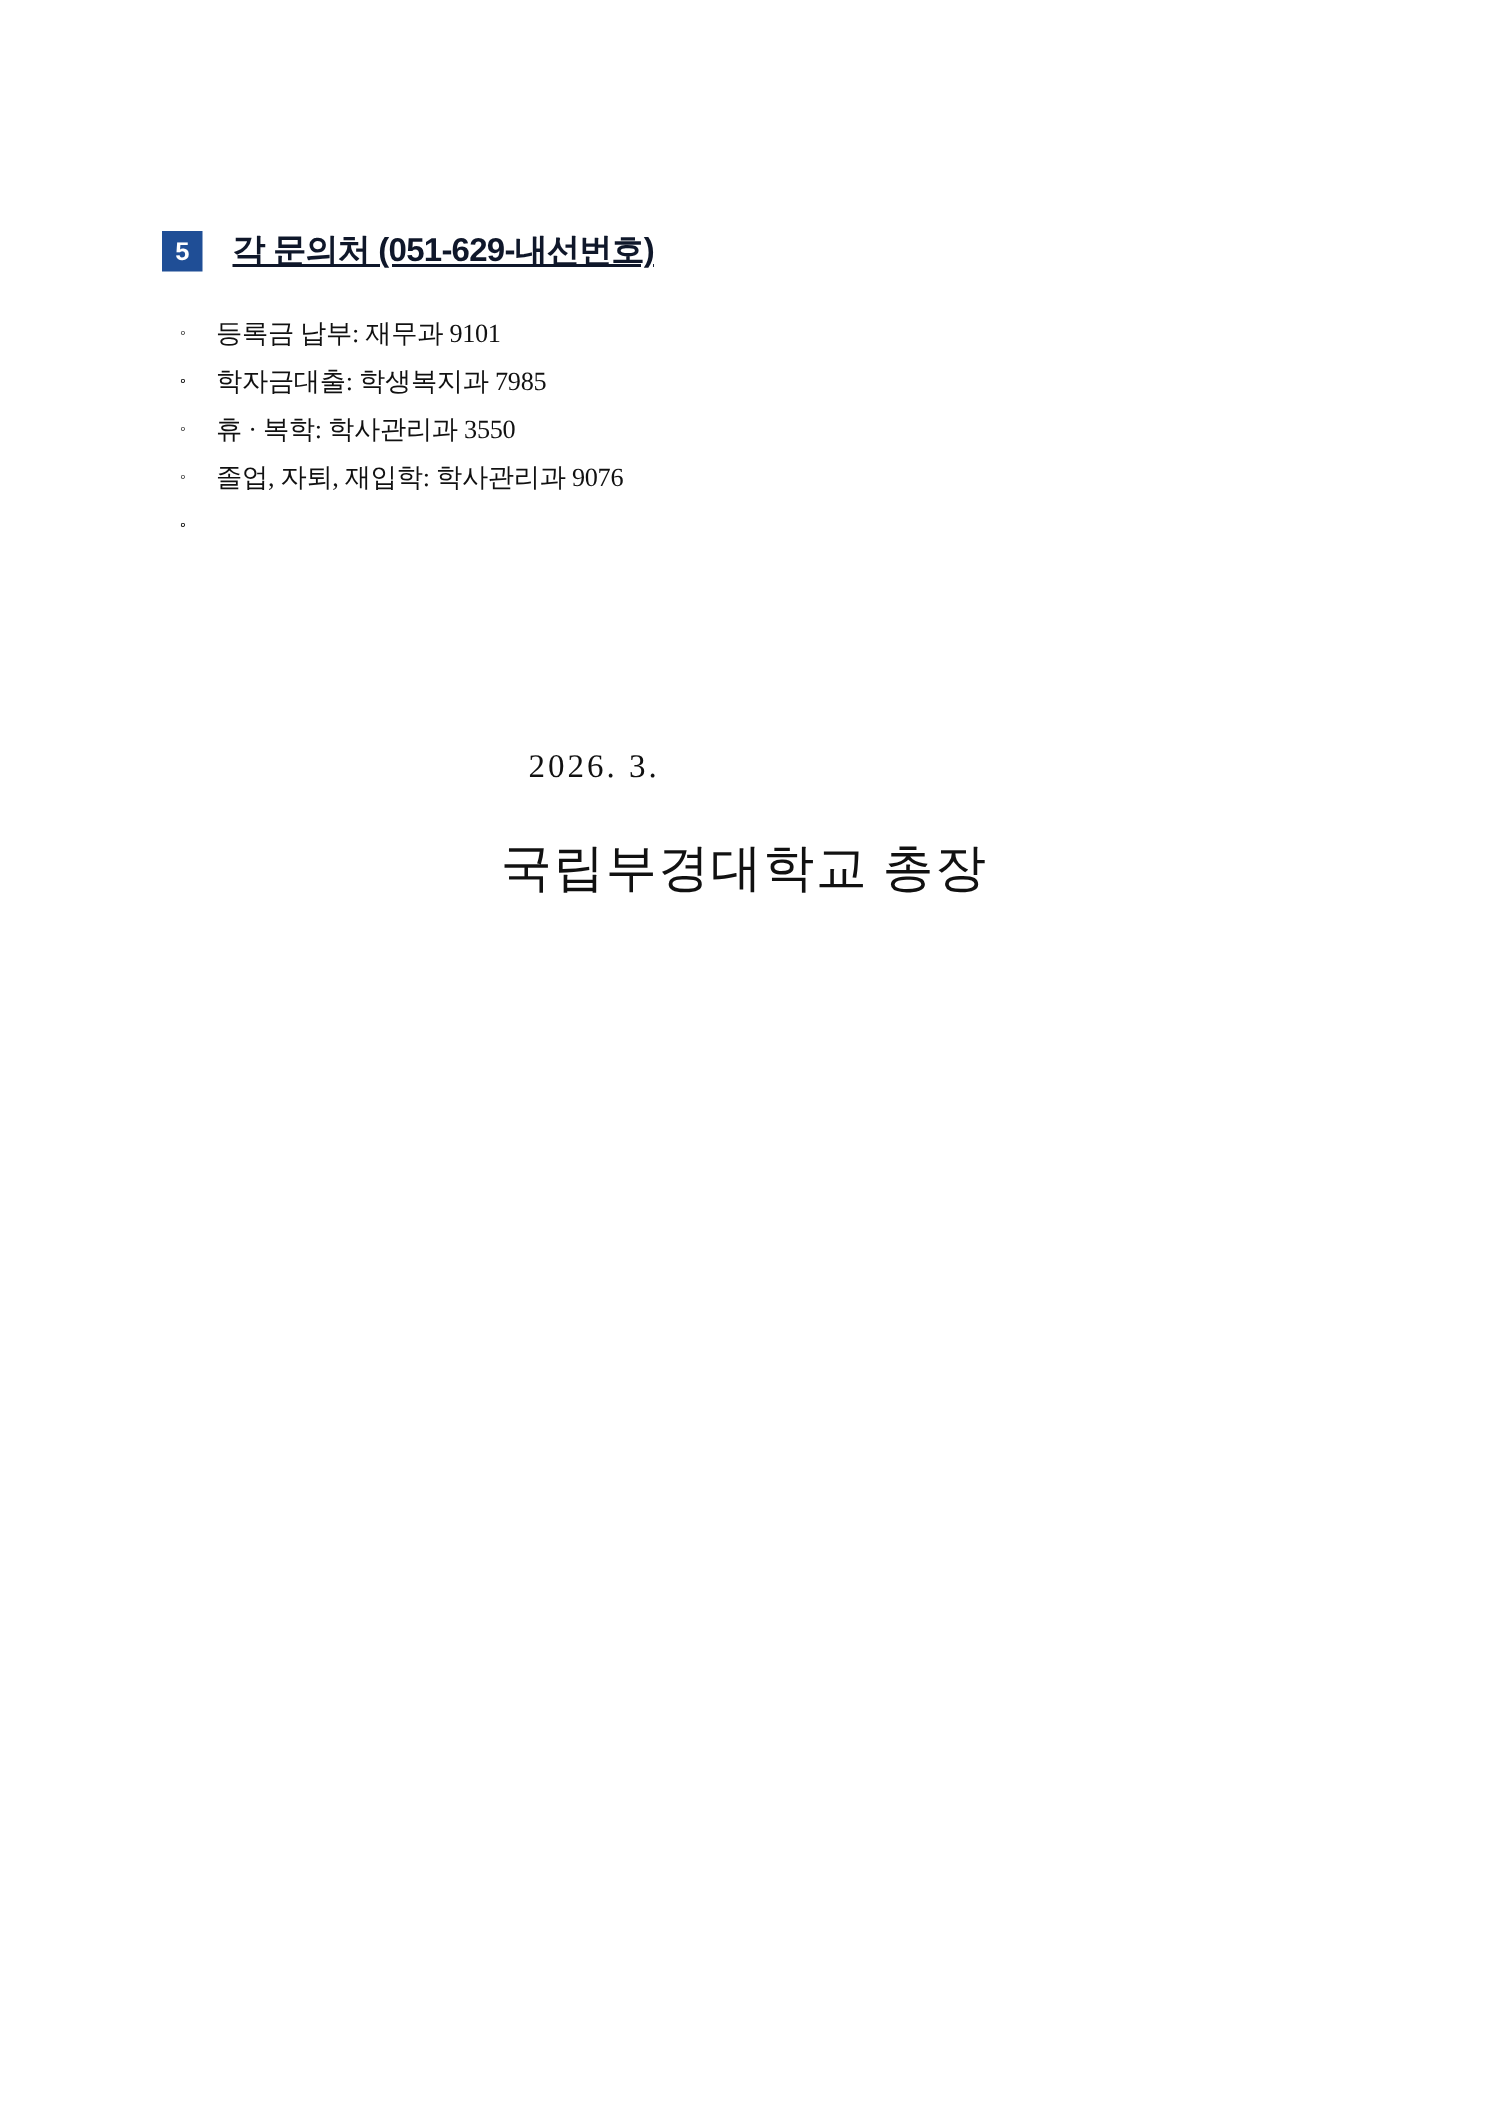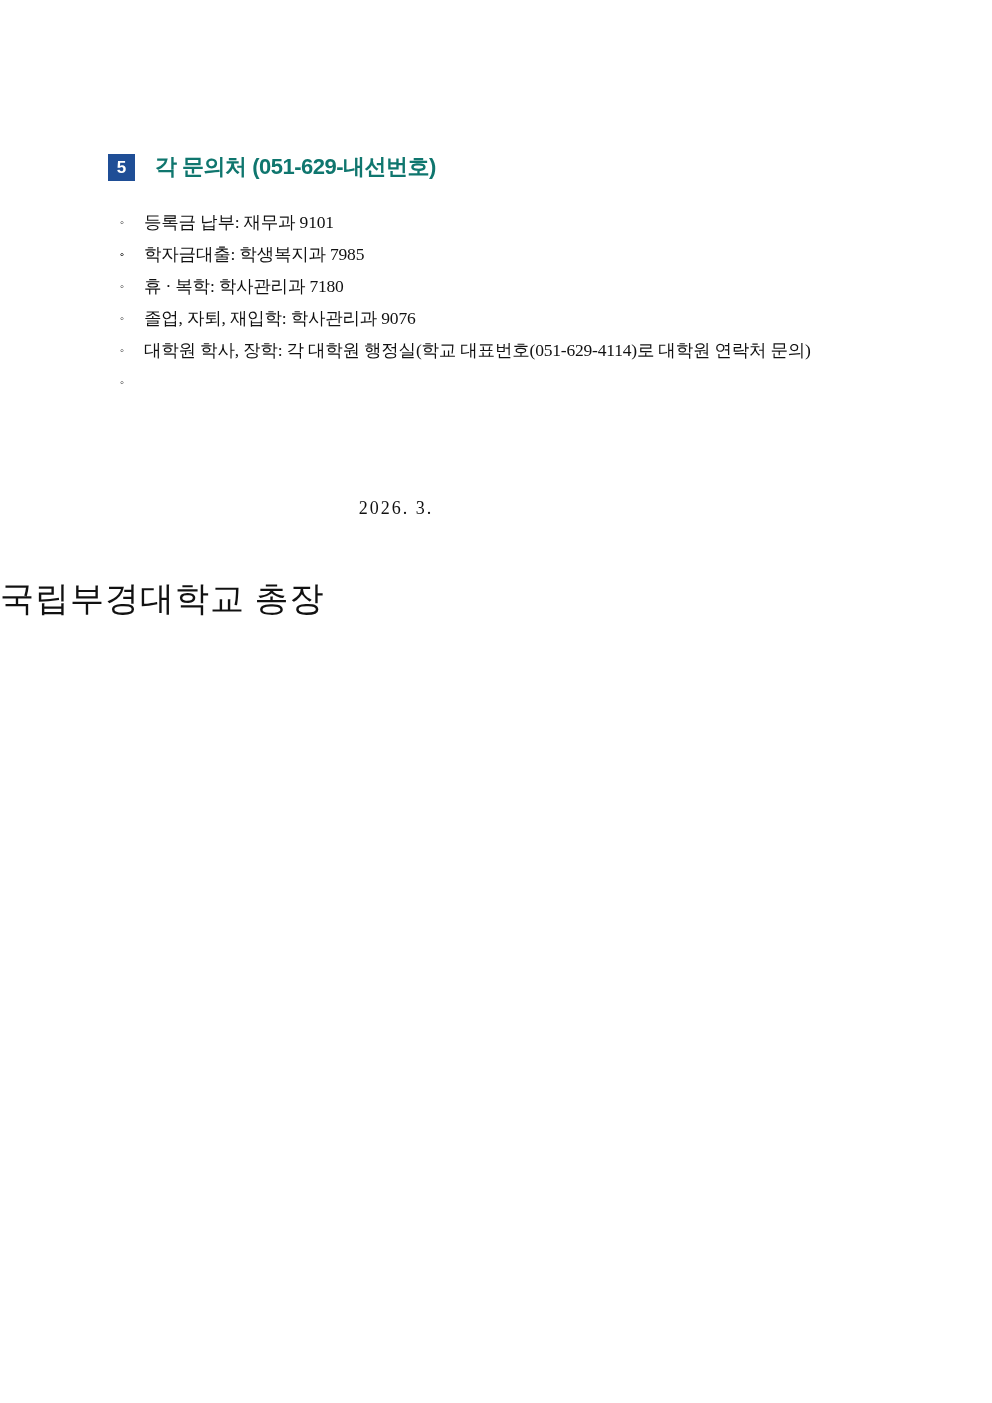--- a/index.html
+++ b/index.html
@@ -42,23 +42,24 @@
     display: flex;
     align-items: center;
     justify-content: center;
     line-height: 1;
   }
   .section-title {
     margin-left: 20px;
     font-family: "Liberation Sans", sans-serif;
     font-size: 22px;
     font-weight: bold;
-    color: #0f766e;
+    color: #0f172a;
     letter-spacing: -0.5px;
     white-space: nowrap;
+    text-decoration: underline;
   }
 
   
   .contact-list {
     position: absolute;
     left: 112px;
     top: 206px;
     width: 840px;
     list-style: none;
     margin: 0;
@@ -82,32 +83,32 @@
     color: #111111;
   }
 
   
   .doc-date {
     position: absolute;
     top: 498px;
     left: 0;
     width: 792px;
     text-align: center;
-    font-size: 18px;
+    font-size: 22px;
     letter-spacing: 2px;
     color: #111111;
   }
 
   
   .doc-signature {
     position: absolute;
-    top: 576px;
+    top: 556px;
     left: 0;
     width: 992px;
-    text-align: left;
+    text-align: center;
     font-size: 34px;
     letter-spacing: 1px;
     color: #111111;
   }
 </style>
 </head>
 <body>
 
 <div class="page">
 
@@ -123,29 +124,28 @@
     </li>
     <li>
       <span class="bullet">◦</span>
     </li>
     <li>
       <span class="bullet">◦</span>
       <span>학자금대출: 학생복지과 7985</span>
     </li>
     <li>
       <span class="bullet">◦</span>
-      <span>휴 · 복학: 학사관리과 7180</span>
+      <span>휴 · 복학: 학사관리과 3550</span>
     </li>
     <li>
       <span class="bullet">◦</span>
       <span>졸업, 자퇴, 재입학: 학사관리과 9076</span>
     </li>
     <li>
       <span class="bullet">◦</span>
-      <span>대학원 학사, 장학: 각 대학원 행정실(학교 대표번호(051-629-4114)로 대학원 연락처 문의)</span>
     </li>
     <li>
       <span class="bullet">◦</span>
     </li>
   </ul>
 
   <div class="doc-date">2026.  3.</div>
   <div class="doc-signature">국립부경대학교  총장</div>
 
 </div>

